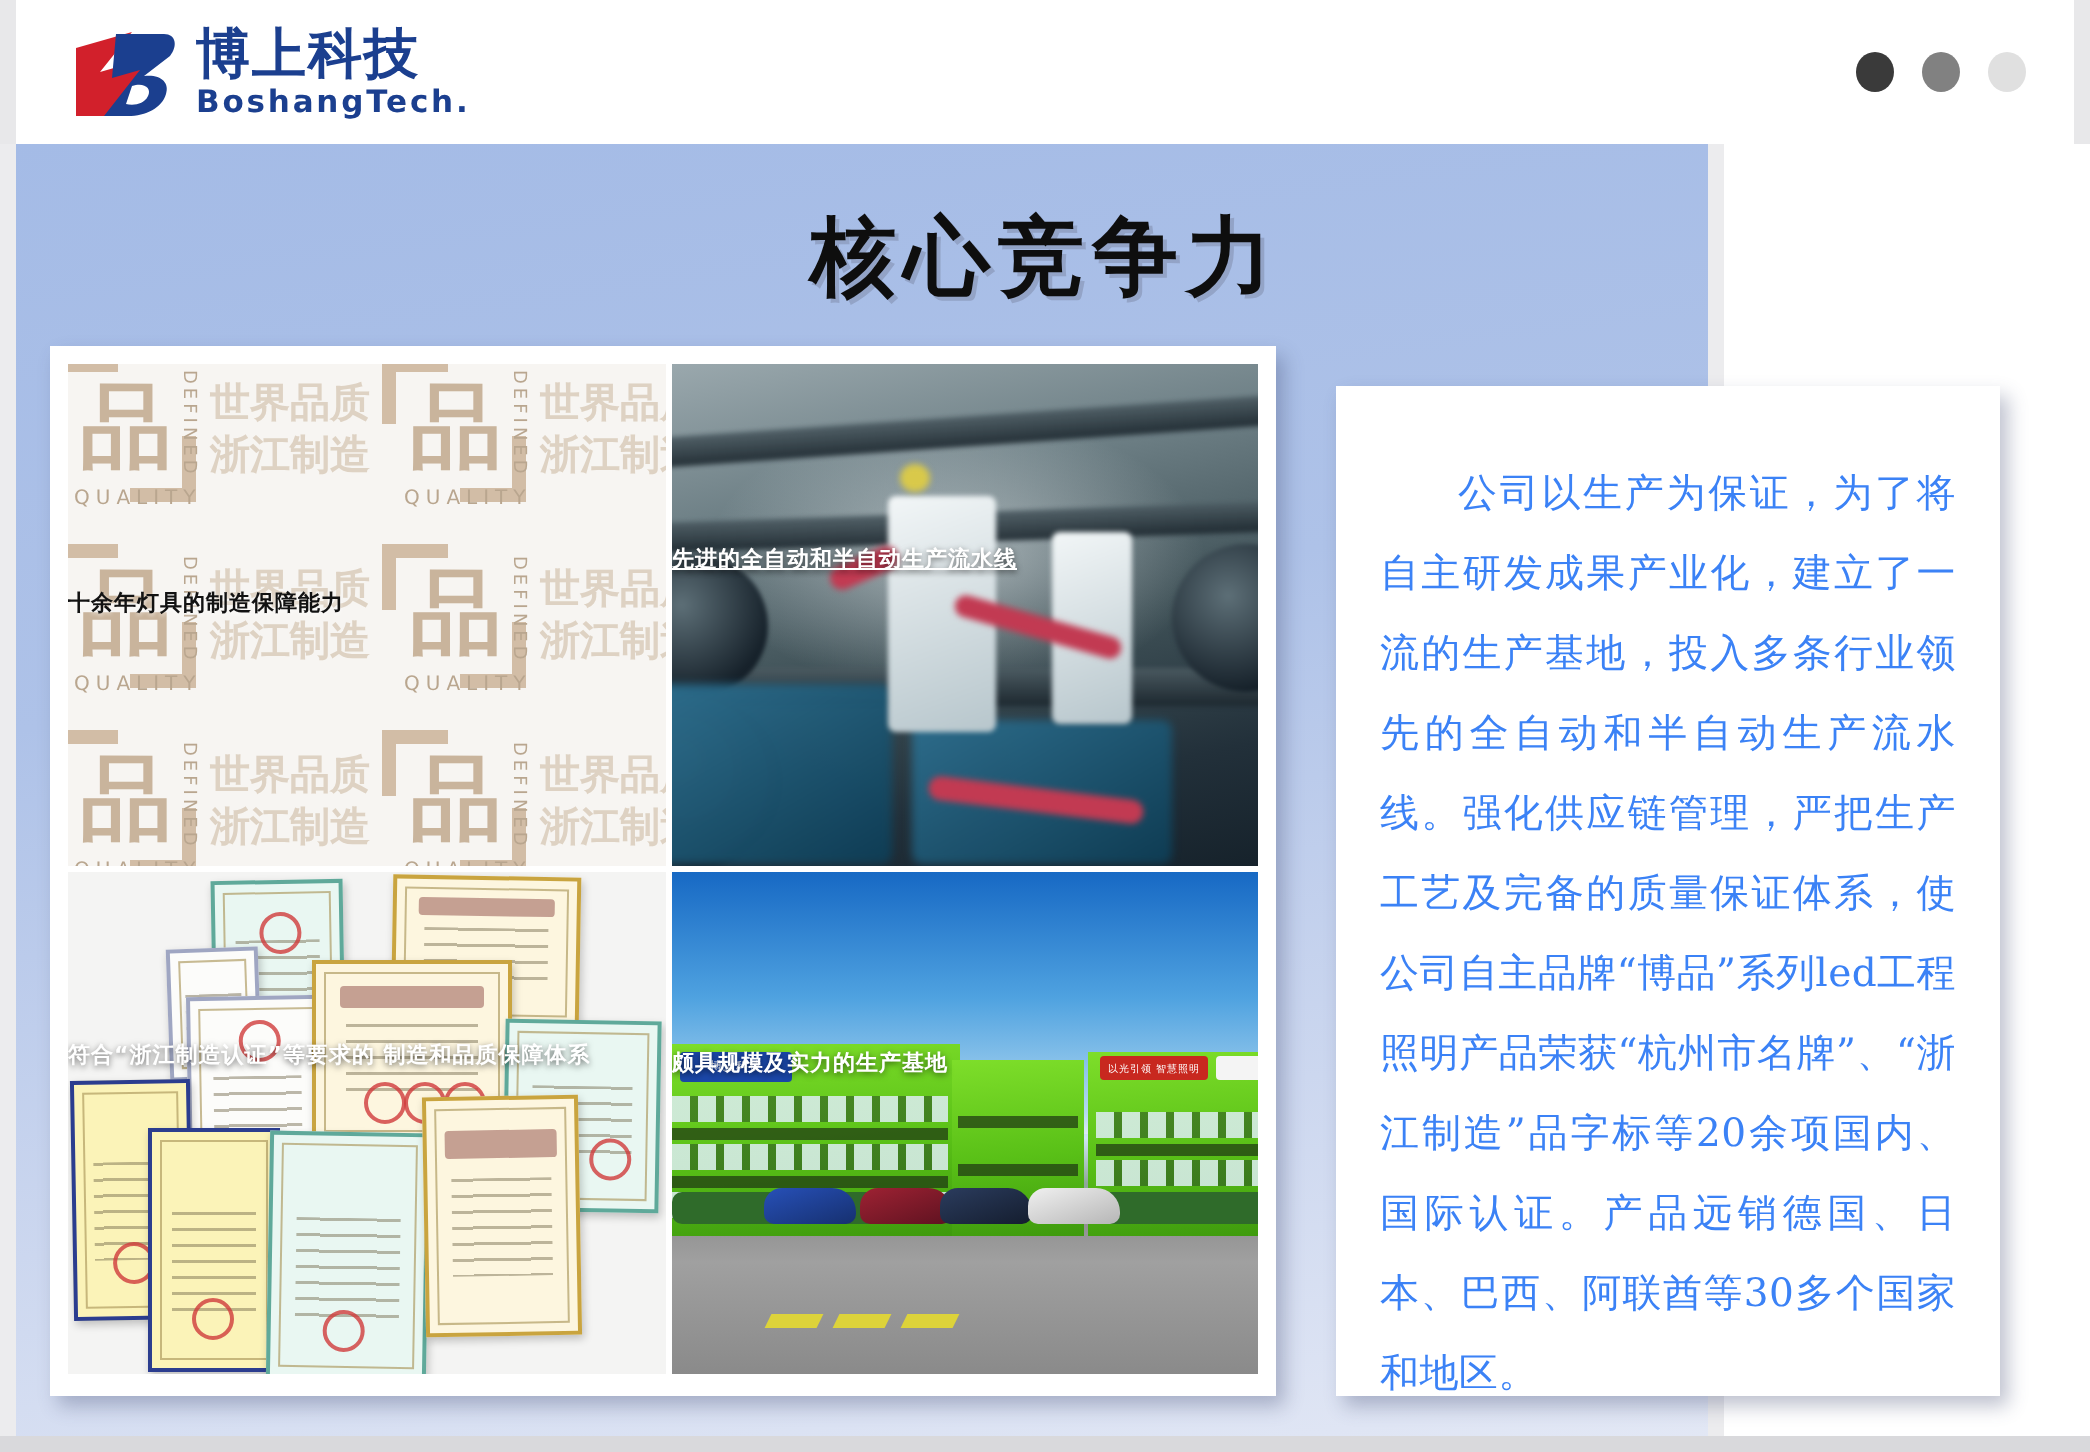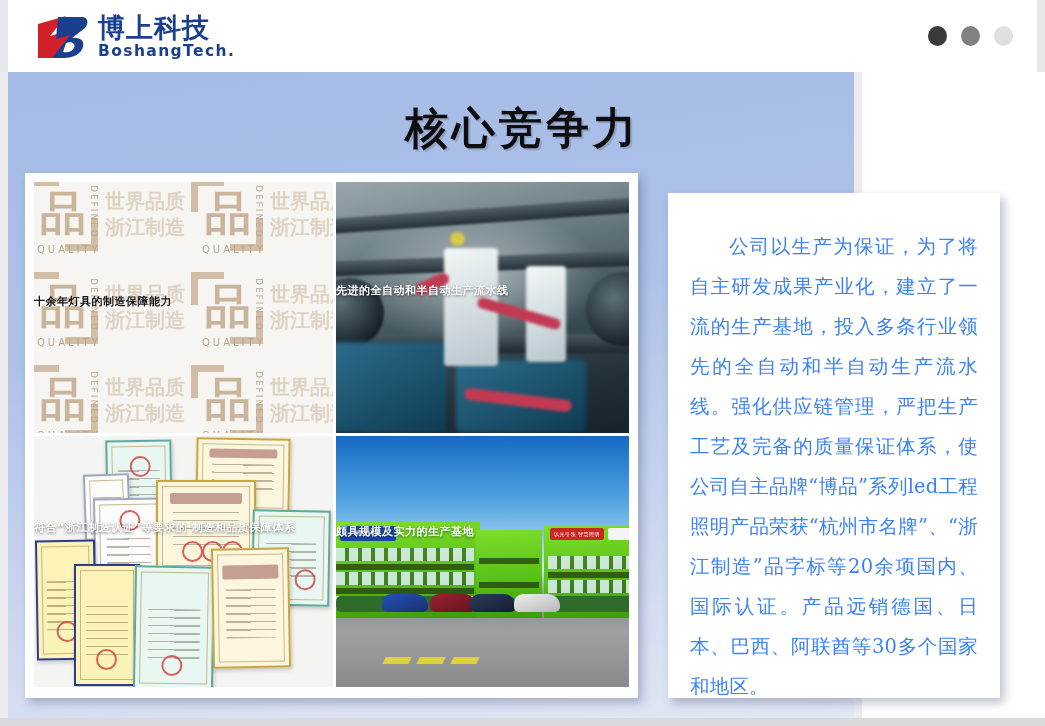--- a/index.html
+++ b/index.html
@@ -290,21 +290,21 @@
     border-radius: 40px;
     filter: blur(1.6px);
   }
   .line-yellow {
     position: absolute;
     width: 15px; height: 14px;
     border-radius: 50%;
     background: #d9c94a;
     filter: blur(1.6px);
   }
-  #cap-line { top: 101px; }
+  #cap-line { top: 90px; text-decoration: underline; }
 
   
   #tile-factory {
     background: linear-gradient(180deg, #1a73c8 0%, #4ea3e2 30%, #9fd0ef 47%, #cfe6f5 53%, #8fa79a 62%, #6f7c74 100%);
   }
   .sky-h { position: absolute; left:0; top:0; width:100%; height: 52%;
     background: linear-gradient(180deg, #1769c4 0%, #4fa2e0 48%, #b4daf1 92%, #dceaf5 100%); }
   .bldg {
     position: absolute;
     background: linear-gradient(175deg, #7ede2a 0%, #59c017 55%, #3e9a0d 100%);

